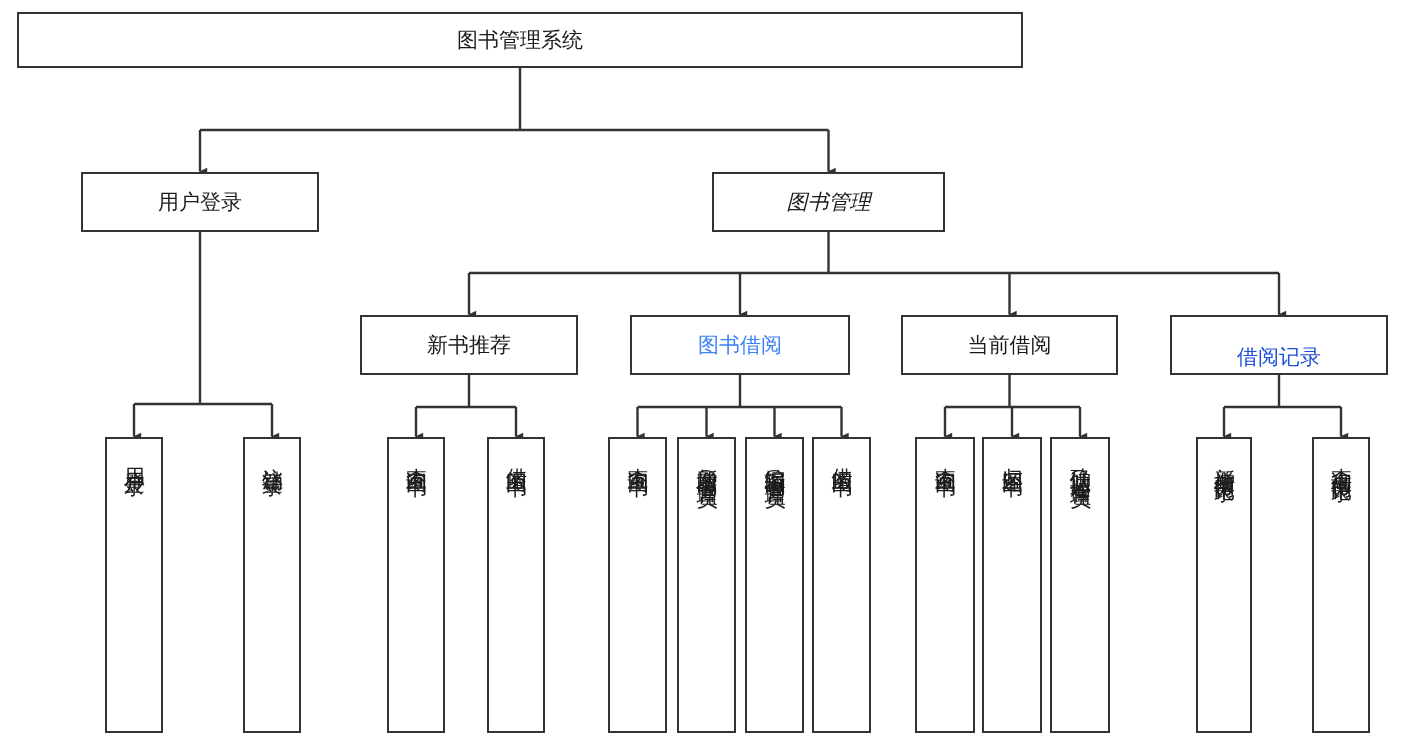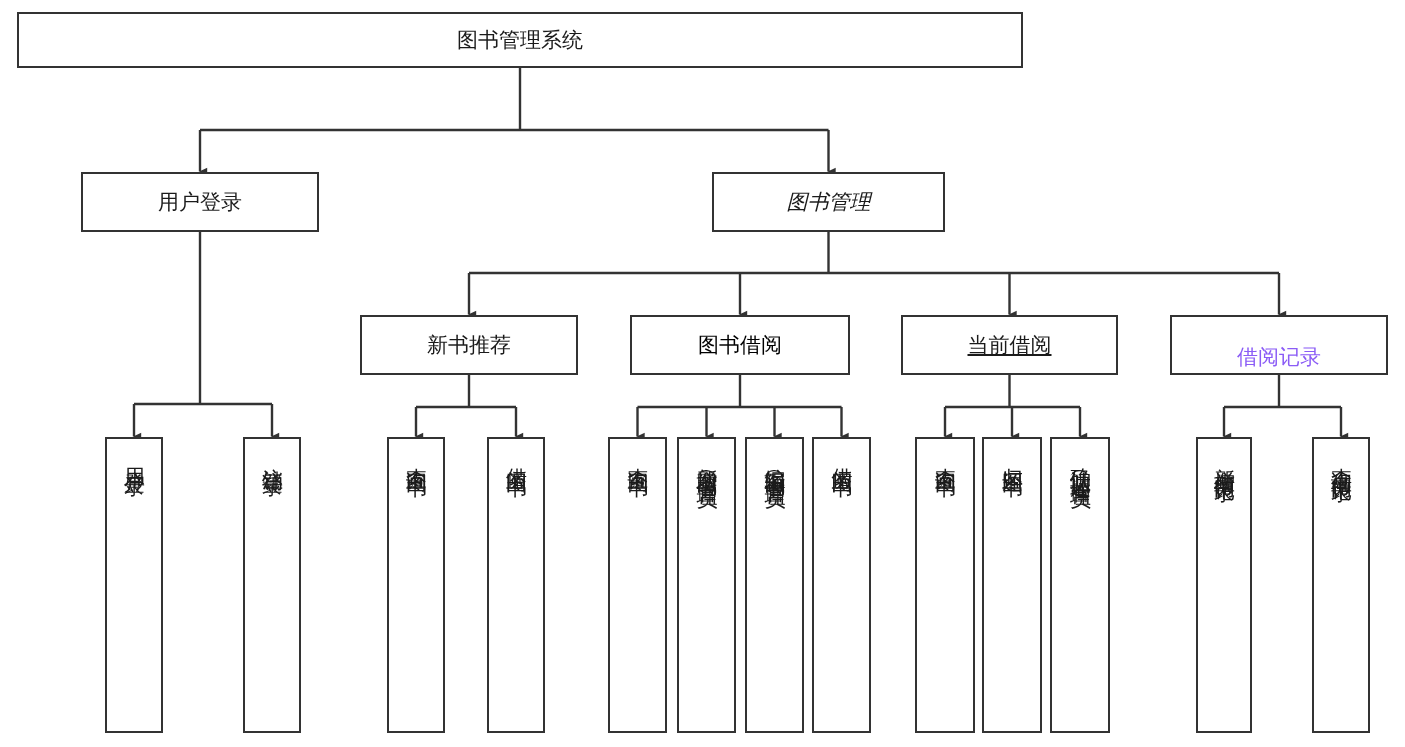--- a/index.html
+++ b/index.html
@@ -120,27 +120,27 @@
       <div class="node" style="left: 81px; top: 172px; width: 238px; height: 60px; border-color: rgb(51, 51, 51); background: rgb(255, 255, 255);">
         <span class="node-label" style="color: rgb(27, 27, 27);">用户登录</span>
       </div>
       <div class="node" style="left: 712px; top: 172px; width: 233px; height: 60px; border-color: rgb(51, 51, 51); background: rgb(255, 255, 255); font-style: italic;">
         <span class="node-label" style="color: rgb(27, 27, 27);">图书管理</span>
       </div>
       <div class="node" style="left: 360px; top: 315px; width: 218px; height: 60px; border-color: rgb(51, 51, 51); background: rgb(255, 255, 255);">
         <span class="node-label" style="color: rgb(27, 27, 27);">新书推荐</span>
       </div>
       <div class="node" style="left: 630px; top: 315px; width: 220px; height: 60px; border-color: rgb(51, 51, 51); background: rgb(255, 255, 255);">
-        <span class="node-label" style="color: #000000;">图书借阅</span>
+        <span class="node-label" style="color: #3b82f6;">图书借阅</span>
       </div>
       <div class="node" style="left: 901px; top: 315px; width: 217px; height: 60px; border-color: rgb(51, 51, 51); background: rgb(255, 255, 255);">
-        <span class="node-label" style="color: rgb(27, 27, 27); text-decoration: underline;">当前借阅</span>
+        <span class="node-label" style="color: rgb(27, 27, 27);">当前借阅</span>
       </div>
       <div class="node" style="left: 1170px; top: 315px; width: 218px; height: 60px; border-color: rgb(51, 51, 51); background: rgb(255, 255, 255);">
-        <span class="node-label" style="color: #8b5cf6; margin-top: 24px;">借阅记录</span>
+        <span class="node-label" style="color: #1d4ed8; margin-top: 24px;">借阅记录</span>
       </div>
       <div class="node vertical" style="left: 105px; top: 437px; width: 58px; height: 296px; border-color: rgb(51, 51, 51); background: rgb(255, 255, 255);">
         <span class="node-label" style="color: rgb(27, 27, 27);">用户登录</span>
       </div>
       <div class="node vertical" style="left: 243px; top: 437px; width: 58px; height: 296px; border-color: rgb(51, 51, 51); background: rgb(255, 255, 255);">
         <span class="node-label" style="color: rgb(27, 27, 27);">注销登录</span>
       </div>
       <div class="node vertical" style="left: 387px; top: 437px; width: 58px; height: 296px; border-color: rgb(51, 51, 51); background: rgb(255, 255, 255);">
         <span class="node-label" style="color: rgb(27, 27, 27);">查询图书</span>
       </div>

